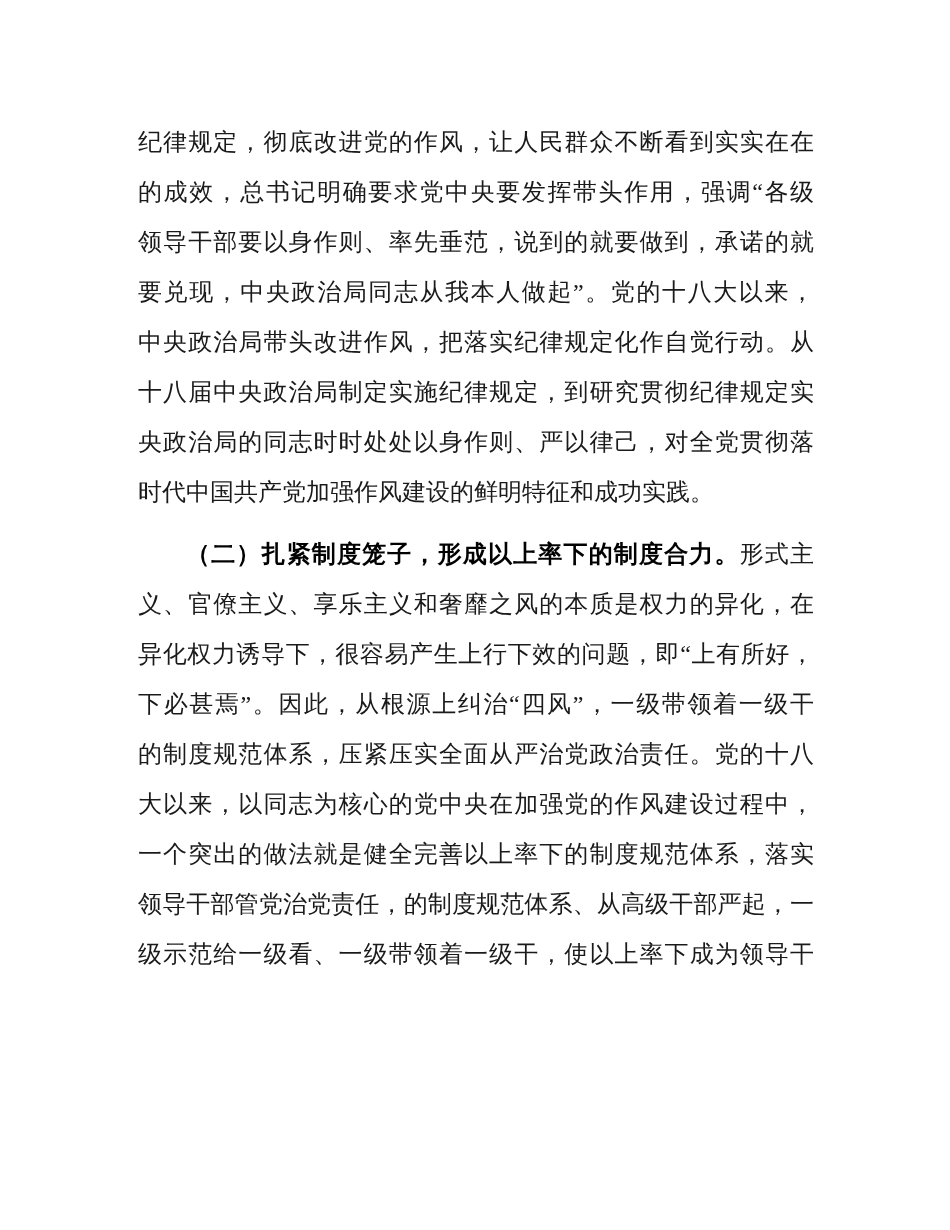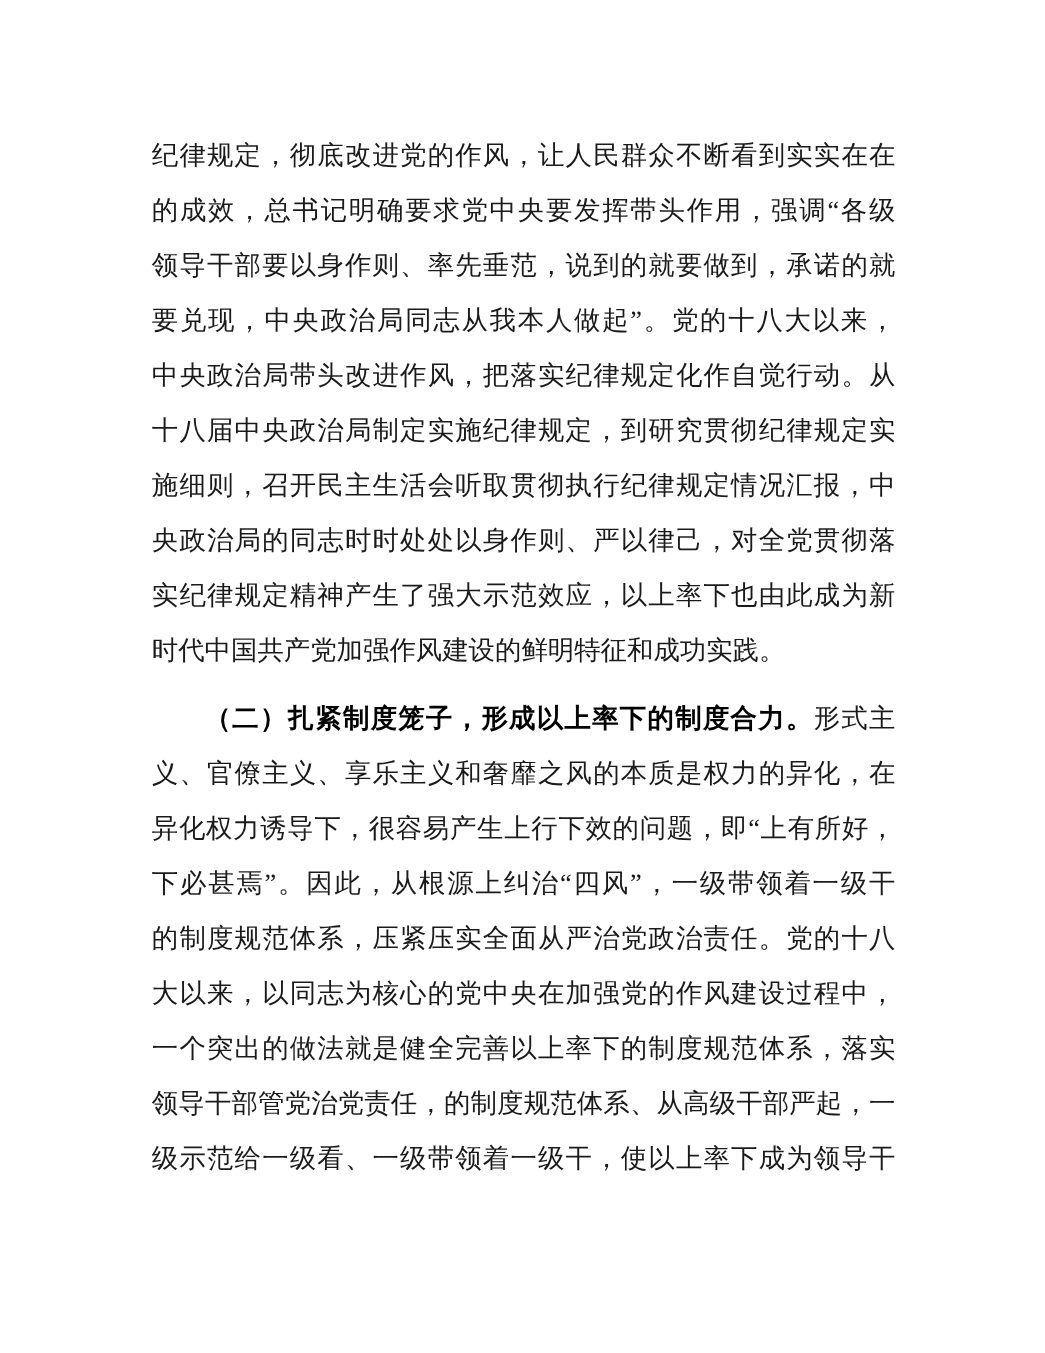--- a/index.html
+++ b/index.html
@@ -57,23 +57,21 @@
 <body>
 
 <div class="page">
     <div class="para">
       <div class="line"><span class="seg">纪律规定，彻底改进党的作风，让人民群众不断看到实实在在</span></div>
       <div class="line"><span class="seg">的成效，总书记明确要求党中央要发挥带头作用，强调“各级</span></div>
       <div class="line"><span class="seg">领导干部要以身作则、率先垂范，说到的就要做到，承诺的就</span></div>
       <div class="line"><span class="seg">要兑现，中央政治局同志从我本人做起”。党的十八大以来，</span></div>
       <div class="line"><span class="seg">中央政治局带头改进作风，把落实纪律规定化作自觉行动。从</span></div>
       <div class="line"><span class="seg">十八届中央政治局制定实施纪律规定，到研究贯彻纪律规定实</span></div>
-      <div class="line"><span class="seg">施细则，召开民主生活会听取贯彻执行纪律规定情况汇报，中</span></div>
       <div class="line"><span class="seg">央政治局的同志时时处处以身作则、严以律己，对全党贯彻落</span></div>
-      <div class="line"><span class="seg">实纪律规定精神产生了强大示范效应，以上率下也由此成为新</span></div>
       <div class="line no-fill"><span class="seg">时代中国共产党加强作风建设的鲜明特征和成功实践。</span></div>
     </div>
     <div class="para spaced">
       <div class="line indent2"><span class="seg bold">（二）扎紧制度笼子，形成以上率下的制度合力。</span><span class="seg">形式主</span></div>
       <div class="line"><span class="seg">义、官僚主义、享乐主义和奢靡之风的本质是权力的异化，在</span></div>
       <div class="line"><span class="seg">异化权力诱导下，很容易产生上行下效的问题，即“上有所好，</span></div>
       <div class="line"><span class="seg">下必甚焉”。因此，从根源上纠治“四风”，一级带领着一级干</span></div>
       <div class="line"><span class="seg">的制度规范体系，压紧压实全面从严治党政治责任。党的十八</span></div>
       <div class="line"><span class="seg">大以来，以同志为核心的党中央在加强党的作风建设过程中，</span></div>
       <div class="line"><span class="seg">一个突出的做法就是健全完善以上率下的制度规范体系，落实</span></div>

